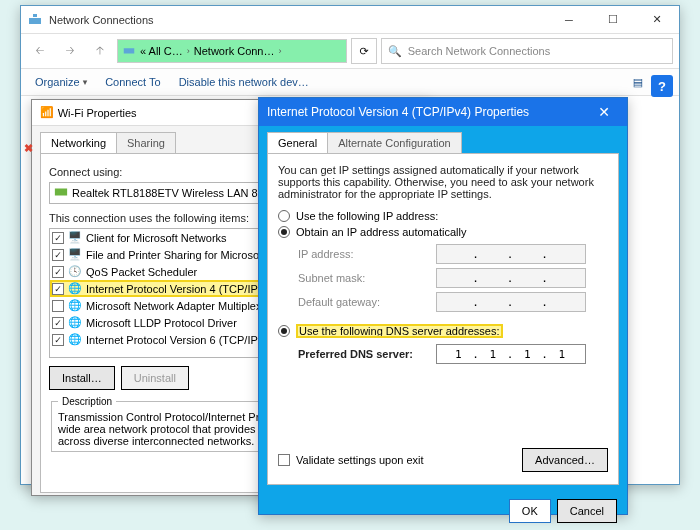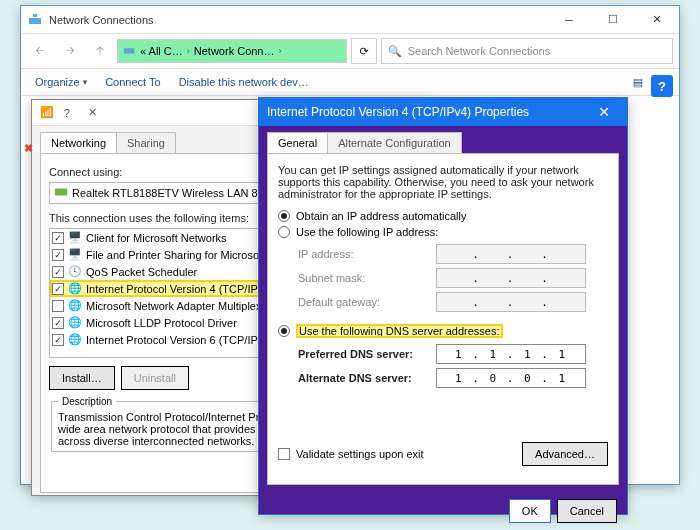--- a/index.html
+++ b/index.html
@@ -41,21 +41,21 @@
 .row { display: flex; align-items: center; height: 17px; padding: 0 2px; gap: 4px; white-space: nowrap; }
 .row.sel { background: #0a64c0; color: #fff; }
 .row.sel.hl { background: #fff59a; color: #000; outline: 2px solid #f2d21b; outline-offset: -2px; }
 .cb { width: 12px; height: 12px; border: 1px solid #777; background: #fff; display: inline-flex; align-items: center; justify-content: center; font-size: 9px; color: #222; }
 .desc { border: 1px solid #bbb; margin-top: 6px; padding: 4px 6px; background: #fff; font-size: 10px; }
 .desc legend { padding: 0 4px; font-size: 10px; }
 .btn2 { height: 24px; padding: 0 12px; border: 1px solid #000000; background: #e6e6e6; display: inline-flex; align-items: center; justify-content: center; }
 .btn2.dis { color: #999; background: #f0f0f0; }
 
 
-.win-ip { left: 258px; top: 97px; width: 370px; height: 418px; background: #4c1d95; border: 1px solid #2673c7; }
+.win-ip { left: 258px; top: 97px; width: 370px; height: 418px; background: #0ea5e9; border: 1px solid #2673c7; }
 .ip-title { height: 28px; background: #1a73e8; color: #fff; display: flex; align-items: center; padding: 0 8px; }
 .ip-title .t { flex: 1; font-size: 12px; }
 .ip-title .x { width: 30px; text-align: center; font-size: 14px; }
 .ip-tabs { display: flex; padding: 6px 8px 0 8px; }
 .ip-body { border: 1px solid #bbb; margin: 0 8px 8px 8px; background: #fff; padding: 10px; height: 332px; position: relative; }
 .ip-desc { font-size: 11px; color: #222; margin-bottom: 10px; }
 .radio { display: flex; align-items: center; gap: 6px; margin: 4px 0; }
 .rad { width: 12px; height: 12px; border: 1px solid #666; border-radius: 50%; display: inline-flex; align-items: center; justify-content: center; }
 .rad .dot { width: 6px; height: 6px; border-radius: 50%; background: #222; }
 .grid { margin: 4px 0 10px 20px; }
@@ -118,20 +118,21 @@
     <div class="spacer"></div>
     <div class="ticon">▤</div>
     <div class="ticon">▦</div>
   </div>
   <div class="help">?</div>
 </div>
 
 <div class="win win-prop">
   <div class="prop-title">
     <span>📶</span>
+    <span class="t" style="padding-left:4px;">Wi-Fi Properties</span>
     <span class="q">?</span>
     <span class="x">✕</span>
   </div>
   <div class="tabstrip">
     <div class="tab">Networking</div>
     <div class="tab inactive">Sharing</div>
   </div>
   <div class="tabbody">
     <div class="label">Connect using:</div>
     <div class="field">
@@ -201,28 +202,28 @@
     <span class="x">✕</span>
   </div>
   <div class="ip-tabs">
     <div class="tab">General</div>
     <div class="tab inactive">Alternate Configuration</div>
   </div>
   <div class="ip-body">
     <div class="ip-desc">You can get IP settings assigned automatically if your network supports this capability. Otherwise, you need to ask your network administrator for the appropriate IP settings.</div>
 
     <div class="radio">
+        <span class="rad"></span>
+        <span>Use the following IP address:</span>
+      </div>
+    <div class="radio">
         <span class="rad">
           <span class="dot"></span>
         </span>
         <span>Obtain an IP address automatically</span>
-      </div>
-    <div class="radio">
-        <span class="rad"></span>
-        <span>Use the following IP address:</span>
       </div>
     <div class="grid">
       <div class="gridrow">
           <span class="lbl">IP address:</span>
           <span class="ipin">. &nbsp; . &nbsp; .</span>
         </div>
       <div class="gridrow">
           <span class="lbl">Subnet mask:</span>
           <span class="ipin">. &nbsp; . &nbsp; .</span>
         </div>
@@ -236,27 +237,23 @@
         <span class="rad">
           <span class="dot"></span>
         </span>
         <span class="hl2">Use the following DNS server addresses:</span>
       </div>
     <div class="grid">
       <div class="gridrow active">
           <span class="lbl">Preferred DNS server:</span>
           <span class="ipin active">1 . 1 . 1 . 1</span>
         </div>
-      <div class="gridrow active">
-          <span class="lbl">Alternate DNS server:</span>
-          <span class="ipin active">1 . 0 . 0 . 1</span>
-        </div>
-    </div>
-
-    <div style="display:flex;align-items:center;justify-content:space-between;position:absolute;left:10px;right:10px;bottom:18px;">
+    </div>
+
+    <div style="display:flex;align-items:center;justify-content:space-between;position:absolute;left:10px;right:10px;bottom:12px;">
       <label class="radio">
           <span class="cb"></span>
           <span>Validate settings upon exit</span>
         </label>
       <div class="btn2">Advanced…</div>
     </div>
   </div>
   <div class="footer">
     <div class="btn2" style="background:#fff;border-color:#2673c7;">OK</div>
     <div class="btn2">Cancel</div>

